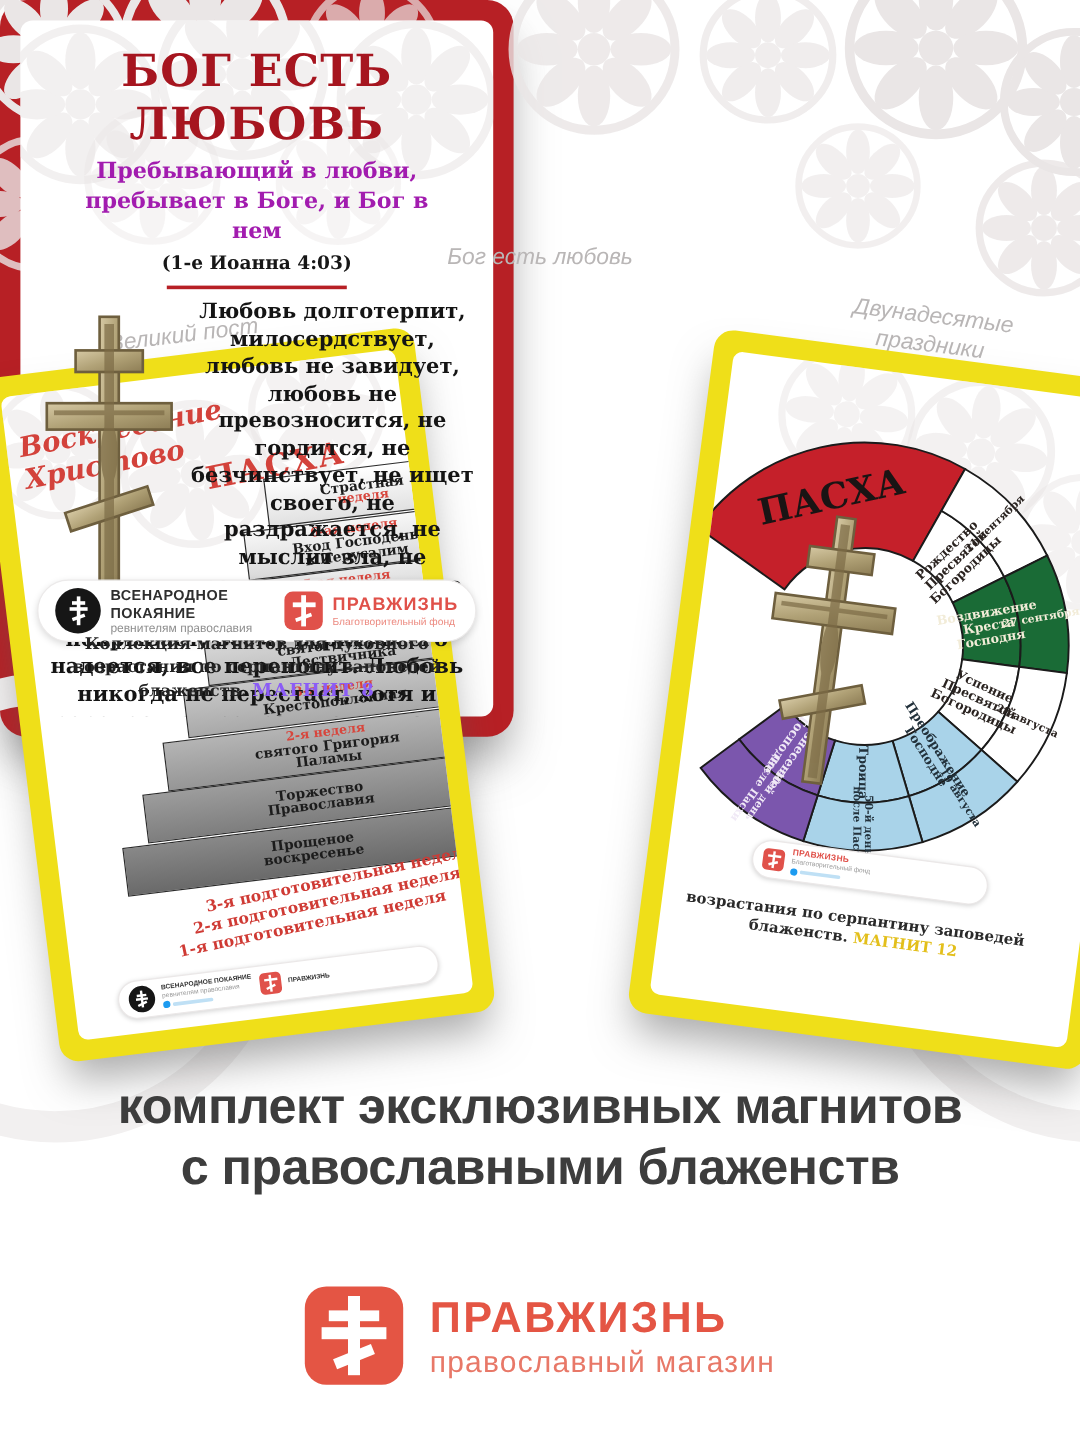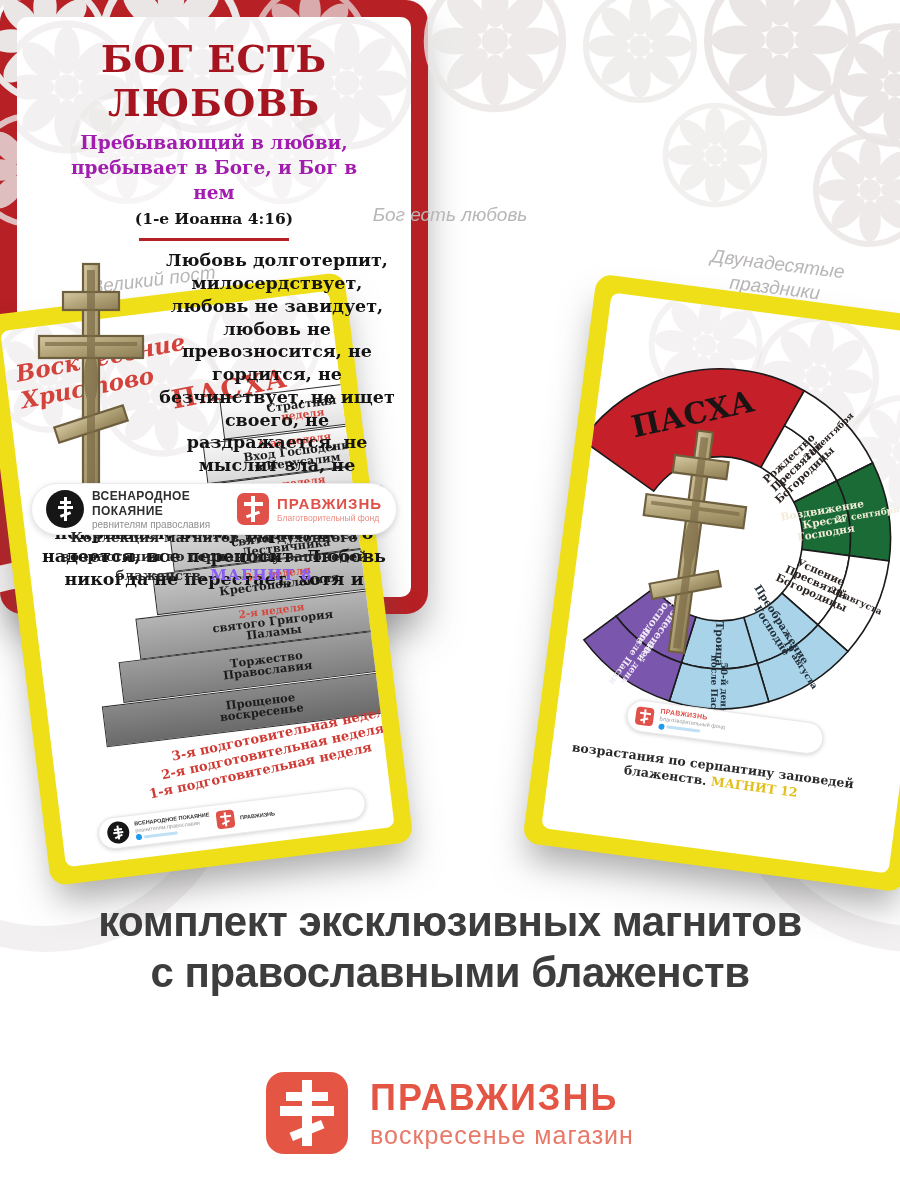--- a/index.html
+++ b/index.html
@@ -349,21 +349,21 @@
         </svg>
       <svg class="orn" style="left:50px;top:70px;width:120px;height:120px;opacity:.4" viewBox="0 0 100 100">
           <use href="#rosette"></use>
         </svg>
       <svg class="orn" style="left:210px;top:80px;width:110px;height:110px;opacity:.4" viewBox="0 0 100 100">
           <use href="#rosette"></use>
         </svg>
 
       <div class="love-title">БОГ ЕСТЬ ЛЮБОВЬ</div>
       <div class="love-sub">Пребывающий в любви, пребывает в Боге, и Бог в нем</div>
-      <div class="love-ref">(1-е Иоанна 4:16)</div>
+      <div class="love-ref">(1-е Иоанна 4:03)</div>
       <div class="divider"></div>
 
       <div class="love-body">
         <svg class="cross-img" viewBox="0 0 120 240">
             <use href="#ocross"></use>
           </svg>
         <span class="love-text">Любовь долготерпит, милосердствует, любовь не завидует, любовь не превозносится, не гордится, не безчинствует, не ищет своего, не раздражается, не мыслит зла, не радуется неправде, а сорадуется истине; все покрывает, всему верит, всего надеется, все переносит. Любовь никогда не перестает, хотя и пророчества прекратятся, и языки умолкнут, и знание упразднится.</span>
         
       </div>
 
@@ -409,17 +409,17 @@
 
   <div class="footer-brand">
     <span class="flogo">
       <span class="xbar" style="position:absolute;background:#fff;left:36px;top:8px;width:10px;height:66px"></span>
       <span class="xbar" style="position:absolute;background:#fff;left:20px;top:20px;width:42px;height:9px"></span>
       <span class="xbar" style="position:absolute;background:#fff;left:14px;top:34px;width:54px;height:10px"></span>
       <span class="xbar" style="position:absolute;background:#fff;left:24px;top:54px;width:34px;height:9px;transform:rotate(-22deg)"></span>
     </span>
     <span class="ftext">
       <div class="fname">ПРАВЖИЗНЬ</div>
-      <div class="ftag">воскресенье магазин</div>
+      <div class="ftag">православный магазин</div>
     </span>
   </div>
 
 </div>
 
 </body></html>

